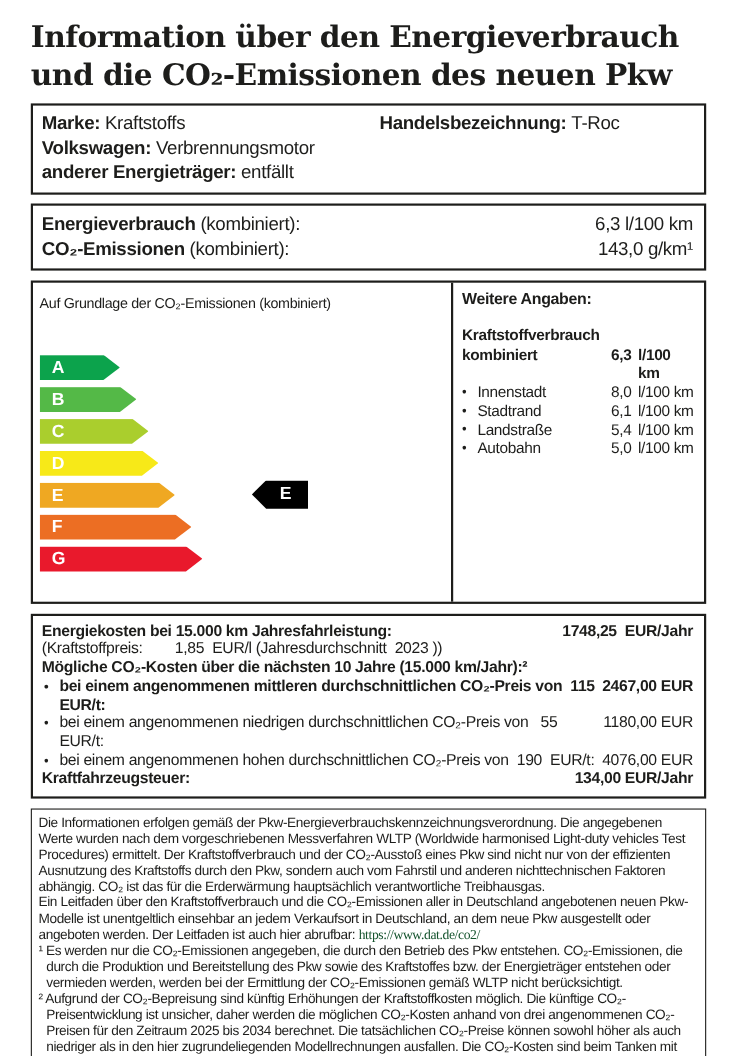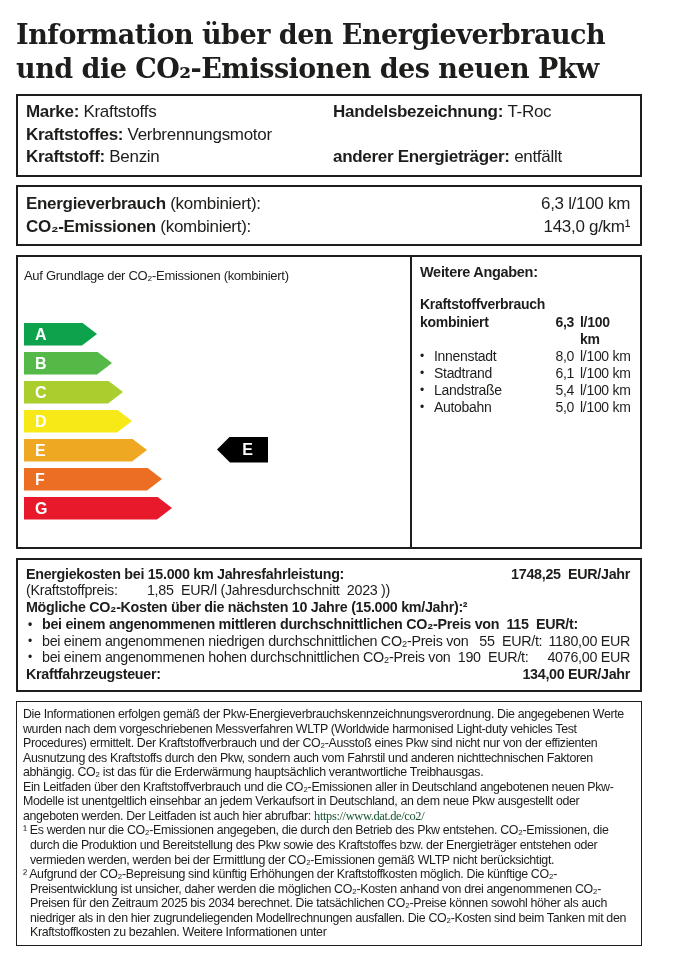--- a/index.html
+++ b/index.html
@@ -3,21 +3,21 @@
 <meta charset="utf-8">
 <style>
   * { margin:0; padding:0; box-sizing:border-box; }
   html,body { width:678px; height:960px; background:#ffffff; }
   body {
     font-family:"Liberation Sans","DejaVu Sans",sans-serif;
     color:#1d1d1b;
     letter-spacing:-0.3px;
     overflow:hidden;
   }
-  .page { width:678px; height:960px; padding:18px 36px 0 16px; }
+  .page { width:678px; height:960px; padding:18px 36px 0 28px; }
 
   .title {
     font-family:"DejaVu Serif","Liberation Serif",serif;
     font-weight:bold;
     font-size:27px;
     line-height:34px;
     letter-spacing:-0.5px;
     color:#1d1d1b;
   }
 
@@ -97,28 +97,25 @@
     <div class="veh-row">
       <div class="veh-left">
         <b>Marke: </b><span>Kraftstoffs</span>
       </div>
       <div class="veh-right">
         <b>Handelsbezeichnung: </b><span>T-Roc</span>
       </div>
     </div>
     <div class="veh-row">
       <div class="veh-left">
-        <b>Kraftstoffes: </b><span>Verbrennungsmotor</span>
+        <b>Volkswagen: </b><span>Verbrennungsmotor</span>
       </div>
       <div class="veh-right"></div>
     </div>
     <div class="veh-row">
-      <div class="veh-left">
-        <b>Kraftstoff: </b><span>Benzin</span>
-      </div>
       <div class="veh-right">
         <b>anderer Energieträger: </b><span>entfällt</span>
       </div>
     </div>
   </div>
 
   <div class="box cons">
     <div class="cons-row">
       <div><b>Energieverbrauch</b><span> (kombiniert):</span></div>
       <div>6,3 l/100 km</div>
@@ -178,20 +175,21 @@
     <div class="cost-row b">
       <div class="cost-left">Energiekosten bei 15.000 km Jahresfahrleistung:</div>
       <div class="cost-val">1748,25  EUR/Jahr</div>
     </div>
     <div class="cost-left">(Kraftstoffpreis:        1,85  EUR/l (Jahresdurchschnitt  2023 ))</div>
     <div class="b">Mögliche CO₂-Kosten über die nächsten 10 Jahre (15.000 km/Jahr):²</div>
 
     <div class="bullet-row b">
       <div class="bullet-dot">•</div>
       <div class="cost-left">bei einem angenommenen mittleren durchschnittlichen CO₂-Preis von  115  EUR/t:</div>
+      <div class="cost-val">2467,00 EUR</div>
     </div>
     <div class="bullet-row">
       <div class="bullet-dot">•</div>
       <div class="cost-left">bei einem angenommenen niedrigen durchschnittlichen CO₂-Preis von   55  EUR/t:</div>
       <div class="cost-val">1180,00 EUR</div>
     </div>
     <div class="bullet-row">
       <div class="bullet-dot">•</div>
       <div class="cost-left">bei einem angenommenen hohen durchschnittlichen CO₂-Preis von  190  EUR/t:</div>
       <div class="cost-val">4076,00 EUR</div>

